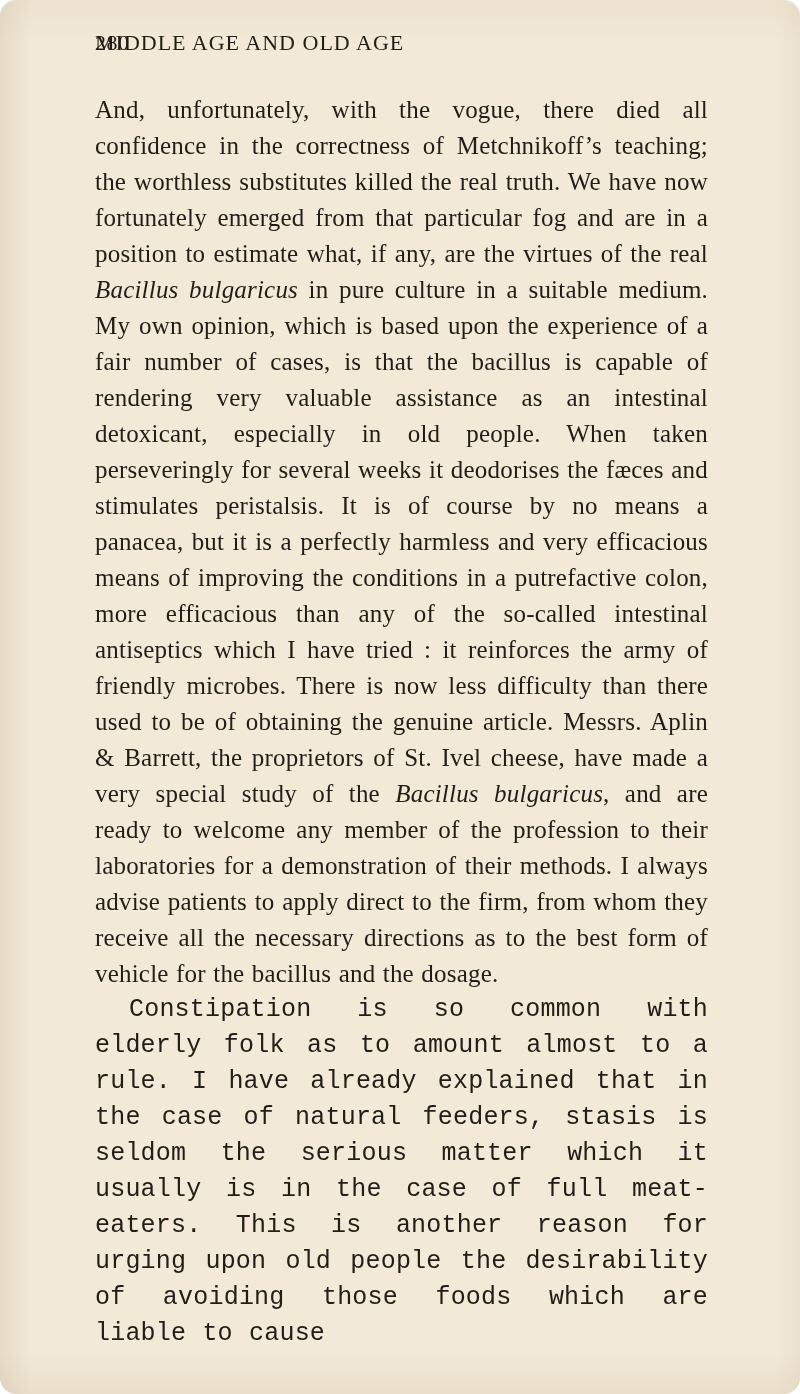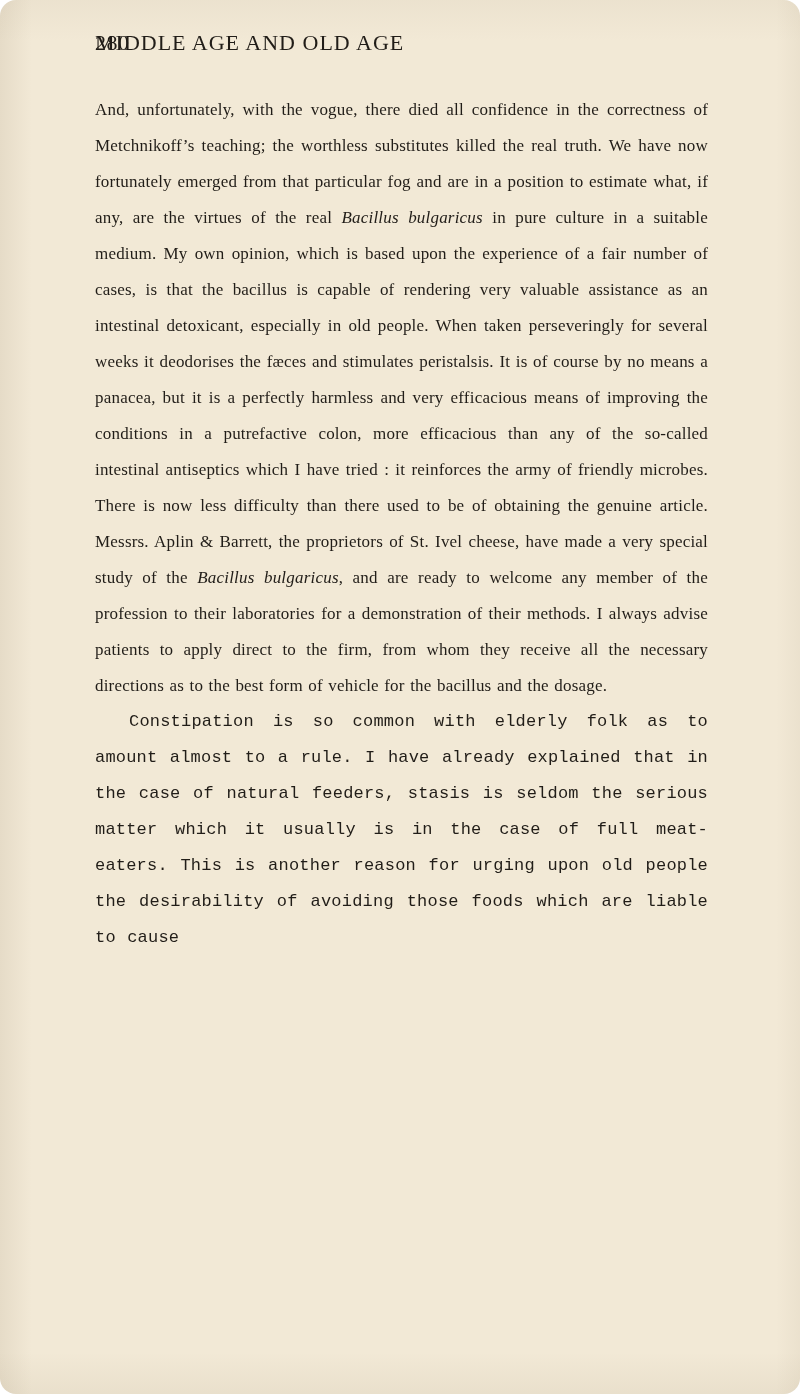--- a/index.html
+++ b/index.html
@@ -43,21 +43,21 @@
     right: 0;
     top: 0;
     text-align: left;
     letter-spacing: 1px;
   }
   .body-text {
     margin-top: 32px;
   }
   .body-text p {
     margin: 0;
-    font-size: 17px;
+    font-size: 25px;
     line-height: 36px;
     text-align: justify;
     text-justify: inter-word;
     letter-spacing: 0.2px;
     word-spacing: 1px;
   }
   .body-text p.indent {
     text-indent: 34px;
     font-family: Liberation Mono, monospace;
   }

